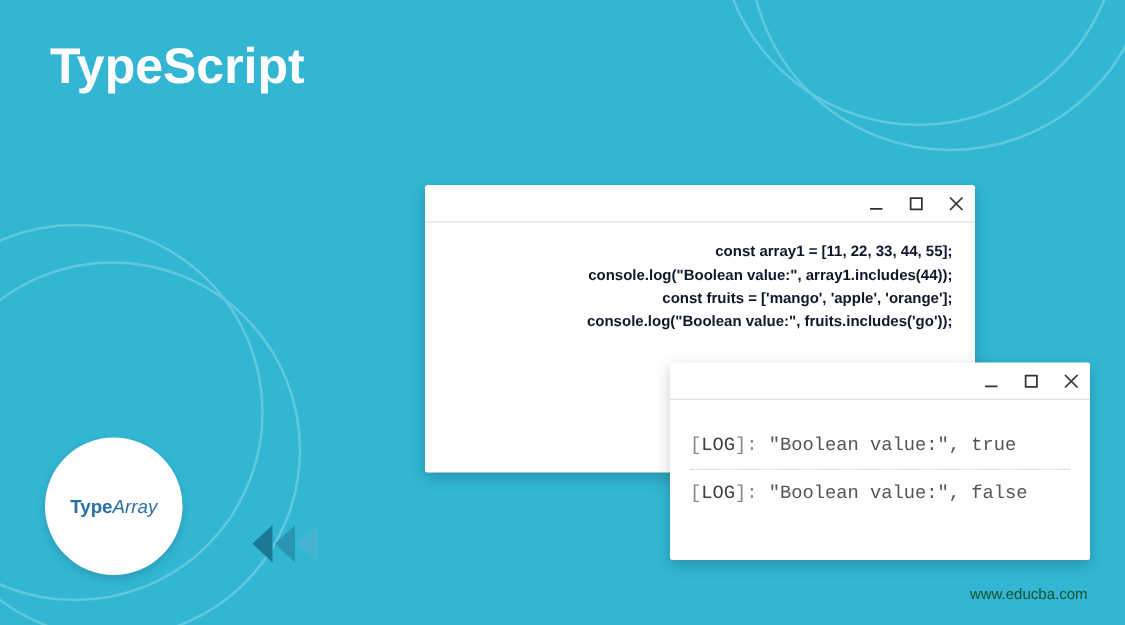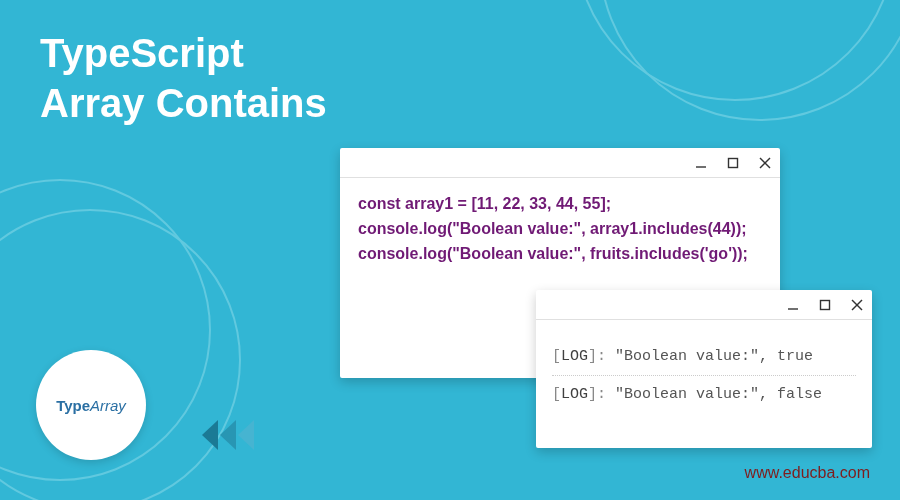--- a/index.html
+++ b/index.html
@@ -68,24 +68,25 @@
       justify-content: center;
       color: #333;
     }
     
     .window-body {
       padding: 14px 18px;
     }
     
     .code-window .window-body {
       font-family: "Segoe UI", Arial, sans-serif;
-      font-size: 16px;
+      font-size: 12px;
       font-weight: bold;
-      color: #701a75;
+      color: #0f172a;
       line-height: 1.55;
+      text-align: right;
     }
     
     .log-window .window-body {
       padding: 18px 16px;
       font-family: "Courier New", monospace;
       font-size: 15px;
       color: #555;
     }
     
     .log-line {
@@ -116,43 +117,42 @@
       font-size: 15px;
       font-style: italic;
     }
 
     .badge-text .bold { font-weight: bold; font-style: normal; margin-top: 45px; }
     
     .website-url {
       position: absolute;
       bottom: 18px;
       right: 30px;
-      color: #7f1d1d;
-      font-size: 16px;
+      color: #14532d;
+      font-size: 12px;
     }
     
     .arrows {
       position: absolute;
       bottom: 40px;
       left: 200px;
     }
   </style>
 </head>
 <body>
 
 <svg class="bg-circles" viewBox="0 0 900 500">
   <circle cx="760" cy="-40" r="160" fill="none" stroke="#61c9df" stroke-width="2"></circle>
   <circle cx="735" cy="-60" r="160" fill="none" stroke="#61c9df" stroke-width="2"></circle>
   <circle cx="60" cy="330" r="150" fill="none" stroke="#61c9df" stroke-width="2"></circle>
   <circle cx="90" cy="360" r="150" fill="none" stroke="#61c9df" stroke-width="2"></circle>
 </svg>
 
 <div class="page-title">
   <div>TypeScript</div>
-  <div>Array Contains</div>
 </div>
 
 <div class="window code-window">
   <div class="titlebar">
     <span class="tb-icon">
       <svg width="12" height="12" viewBox="0 0 12 12">
           <line x1="1" y1="10" x2="11" y2="10" stroke="#333" stroke-width="1.4"></line>
         </svg>
     </span>
     <span class="tb-icon">
@@ -163,20 +163,21 @@
     <span class="tb-icon">
       <svg width="12" height="12" viewBox="0 0 12 12">
           <line x1="1" y1="1" x2="11" y2="11" stroke="#333" stroke-width="1.4"></line>
           <line x1="11" y1="1" x2="1" y2="11" stroke="#333" stroke-width="1.4"></line>
         </svg>
     </span>
   </div>
   <div class="window-body">
     <div>const array1 = [11, 22, 33, 44, 55];</div>
     <div>console.log("Boolean value:", array1.includes(44));</div>
+    <div>const fruits = ['mango', 'apple', 'orange'];</div>
     <div>console.log("Boolean value:", fruits.includes('go'));</div>
   </div>
 </div>
 
 <div class="window log-window">
   <div class="titlebar">
     <span class="tb-icon">
       <svg width="12" height="12" viewBox="0 0 12 12">
           <line x1="1" y1="10" x2="11" y2="10" stroke="#333" stroke-width="1.4"></line>
         </svg>

